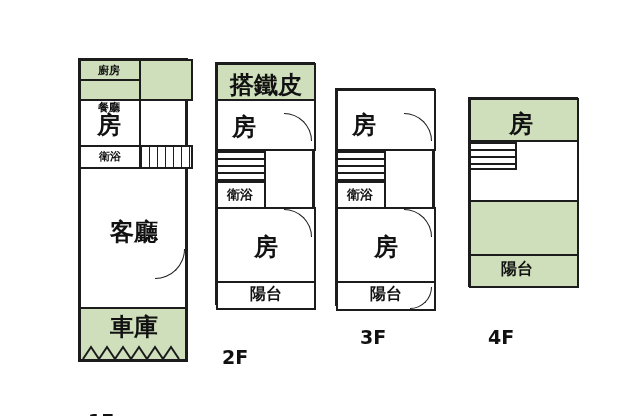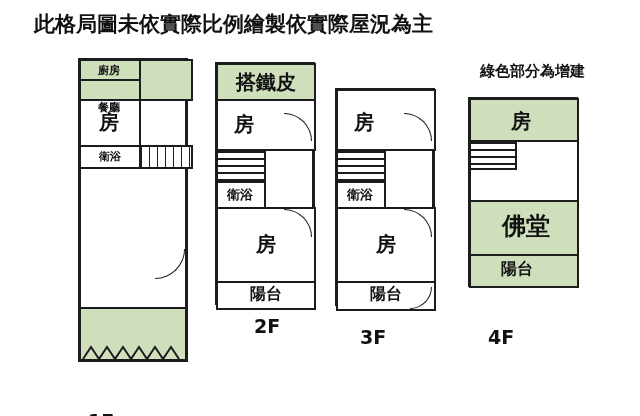--- a/index.html
+++ b/index.html
@@ -63,21 +63,21 @@
   .lbl {
     position: absolute;
     font-weight: bold;
     color: #111111;
     white-space: nowrap;
     text-align: center;
   }
   .lbl.s11 { font-size: 11px; }
   .lbl.s13 { font-size: 13px; }
   .lbl.s16 { font-size: 16px; }
-  .lbl.s20 { font-size: 20px; }
+  .lbl.s20 { font-size: 24px; }
   .lbl.s24 { font-size: 24px; }
   .hline {
     position: absolute;
     background: #1c1c1c;
   }
   .vline {
     position: absolute;
     background: #1c1c1c;
   }
   
@@ -115,22 +115,20 @@
   
   .zig {
     position: absolute;
   }
 </style>
 </head>
 <body>
 
 <div id="root">
 
-  <div class="title">此格局圖未依實際比例繪製依實際屋況為主</div>
-  <div class="note">綠色部分為增建</div>
 
   <div class="plan" style="left:78px; top:58px; width:110px; height:304px;">
 
     <div class="cell green" style="left:-2px; top:-2px; width:62px; height:42px;"></div>
     <div class="hline" style="left:0px; top:18px; width:58px; height:2px;"></div>
     <div class="cell green" style="left:58px; top:-2px; width:54px; height:42px;"></div>
 
     <div class="cell" style="left:-2px; top:38px; width:62px; height:48px;"></div>
 
     <div class="cell" style="left:-2px; top:84px; width:62px; height:24px;"></div>
@@ -146,20 +144,22 @@
     <div class="cell green" style="left:-2px; top:246px; width:108px; height:54px;"></div>
 
     <svg class="zig" style="left:0px; top:282px;" width="104" height="18" viewBox="0 0 104 18">
       <polyline points="2,16 10,4 18,16 26,4 34,16 42,4 50,16 58,4 66,16 74,4 82,16 90,4 98,16" fill="none" stroke="#1c1c1c" stroke-width="2"></polyline>
     </svg>
 
     <div class="lbl s11" style="left:6px; top:2px; width:44px;">廚房</div>
     <div class="lbl s11" style="left:6px; top:39px; width:44px;">餐廳</div>
     <div class="lbl s20" style="left:6px; top:48px; width:44px;">房</div>
     <div class="lbl s11" style="left:4px; top:88px; width:50px;">衛浴</div>
+    <div class="lbl s24" style="left:10px; top:155px; width:86px;">客廳</div>
+    <div class="lbl s24" style="left:10px; top:250px; width:86px;">車庫</div>
   </div>
   <div class="floor-label" style="left:88px; top:382px;margin-top:28px;">1F</div>
 
   <div class="plan" style="left:215px; top:62px; width:100px; height:243px;">
 
     <div class="cell green" style="left:-2px; top:-2px; width:100px; height:38px;"></div>
     <div class="lbl s20" style="left:0px; top:4px; width:96px;">搭鐵皮</div>
 
     <div class="cell" style="left:-2px; top:34px; width:100px; height:52px;"></div>
     <div class="lbl s20" style="left:6px; top:46px; width:40px;">房</div>
@@ -171,21 +171,21 @@
     <div class="cell" style="left:-2px; top:116px; width:50px; height:28px;"></div>
     <div class="lbl s13" style="left:-2px; top:121px; width:48px;">衛浴</div>
 
     <div class="cell" style="left:-2px; top:142px; width:100px; height:78px;"></div>
     <div class="lbl s20" style="left:20px; top:166px; width:56px;">房</div>
     <div class="arc tr" style="left:66px; top:144px; width:28px; height:28px;"></div>
 
     <div class="cell" style="left:-2px; top:216px; width:100px; height:29px;"></div>
     <div class="lbl s16" style="left:14px; top:219px; width:68px;">陽台</div>
   </div>
-  <div class="floor-label" style="left:222px; top:315px;margin-left:32px;">2F</div>
+  <div class="floor-label" style="left:222px; top:346px;">2F</div>
 
   <div class="plan" style="left:335px; top:88px; width:100px; height:218px;">
 
     <div class="cell" style="left:-2px; top:-2px; width:100px; height:62px;"></div>
     <div class="lbl s20" style="left:6px; top:18px; width:40px;">房</div>
     <div class="arc tr" style="left:66px; top:22px; width:28px; height:28px;"></div>
 
     <div class="stairs" style="left:-2px; top:58px; width:50px; height:34px;"></div>
     <div class="vline" style="left:46px; top:58px; width:2px; height:34px;"></div>
 
@@ -206,20 +206,19 @@
 
     <div class="cell green" style="left:-2px; top:-2px; width:110px; height:44px;"></div>
     <div class="lbl s20" style="left:28px; top:8px; width:44px;">房</div>
 
     <div class="stairs" style="left:-2px; top:40px; width:48px; height:30px;"></div>
 
     <div class="cell" style="left:-2px; top:40px; width:110px; height:62px;"></div>
     <div class="stairs" style="left:-2px; top:40px; width:48px; height:30px;"></div>
 
     <div class="cell green" style="left:-2px; top:100px; width:110px; height:56px;"></div>
-    <div class="lbl s24" style="left:10px; top:110px; width:90px;">佛堂</div>
 
     <div class="cell green" style="left:-2px; top:154px; width:110px; height:34px;"></div>
     <div class="lbl s16" style="left:12px; top:159px; width:68px;">陽台</div>
   </div>
   <div class="floor-label" style="left:488px; top:326px;">4F</div>
 
 </div>
 
 </body></html>

